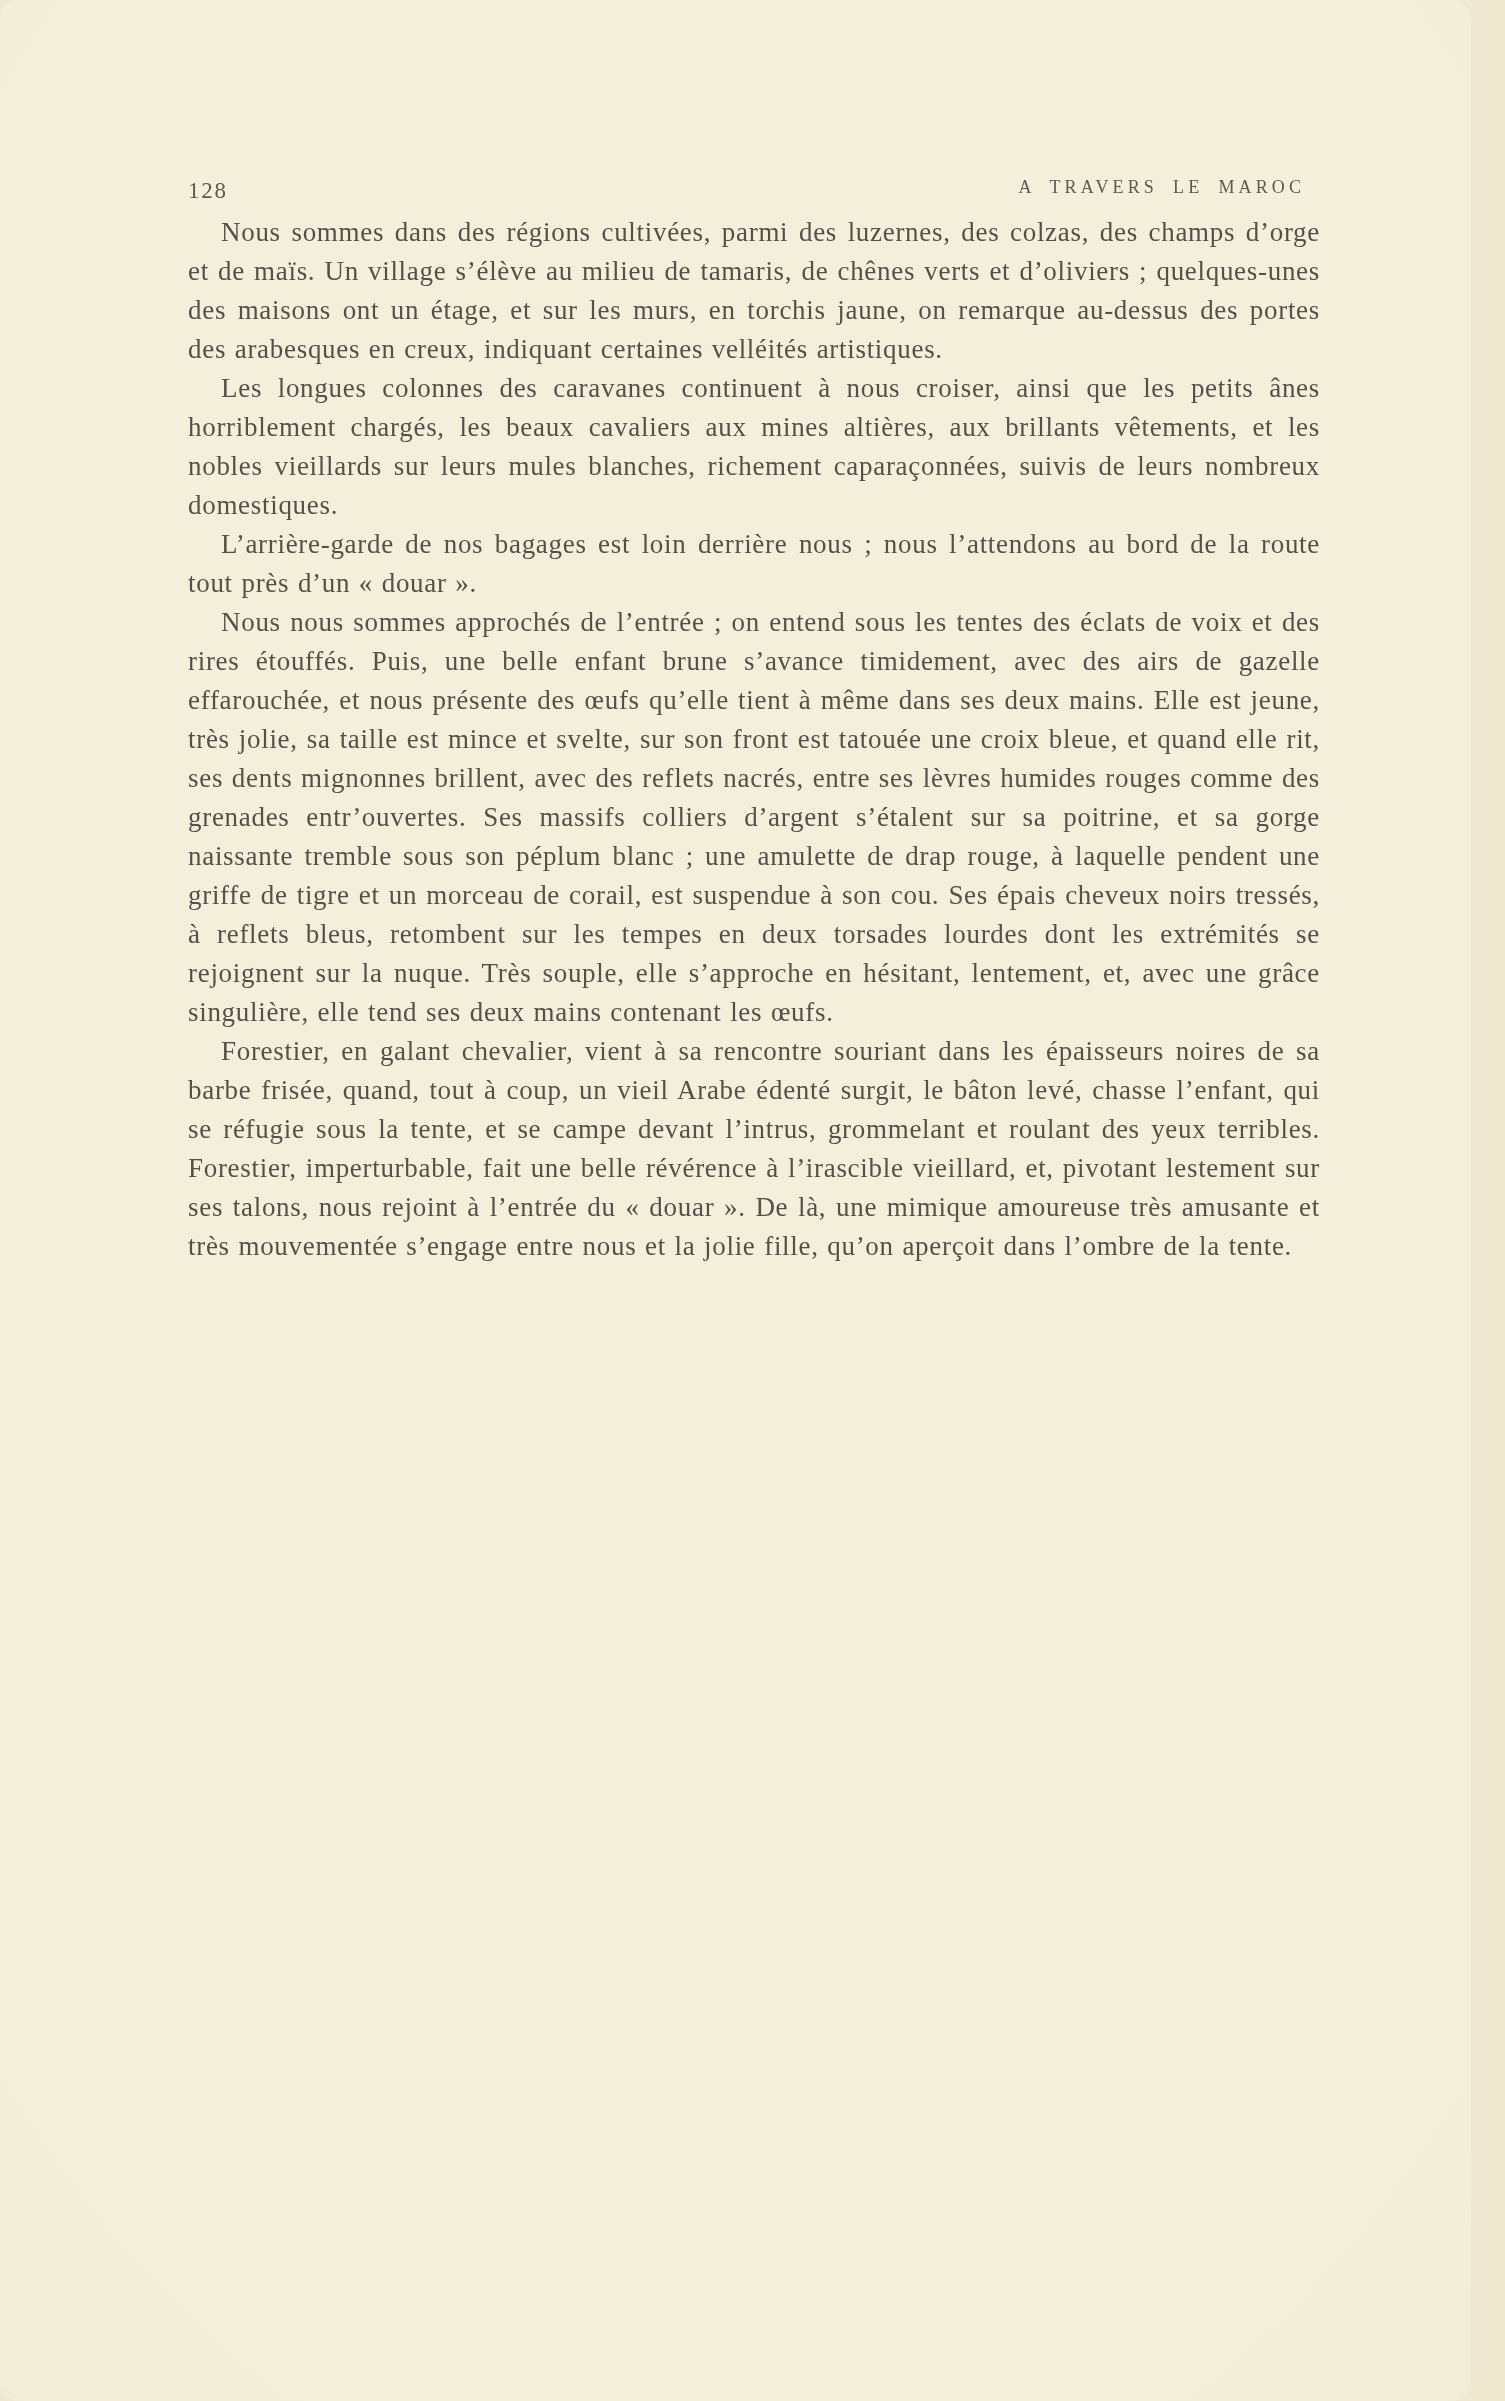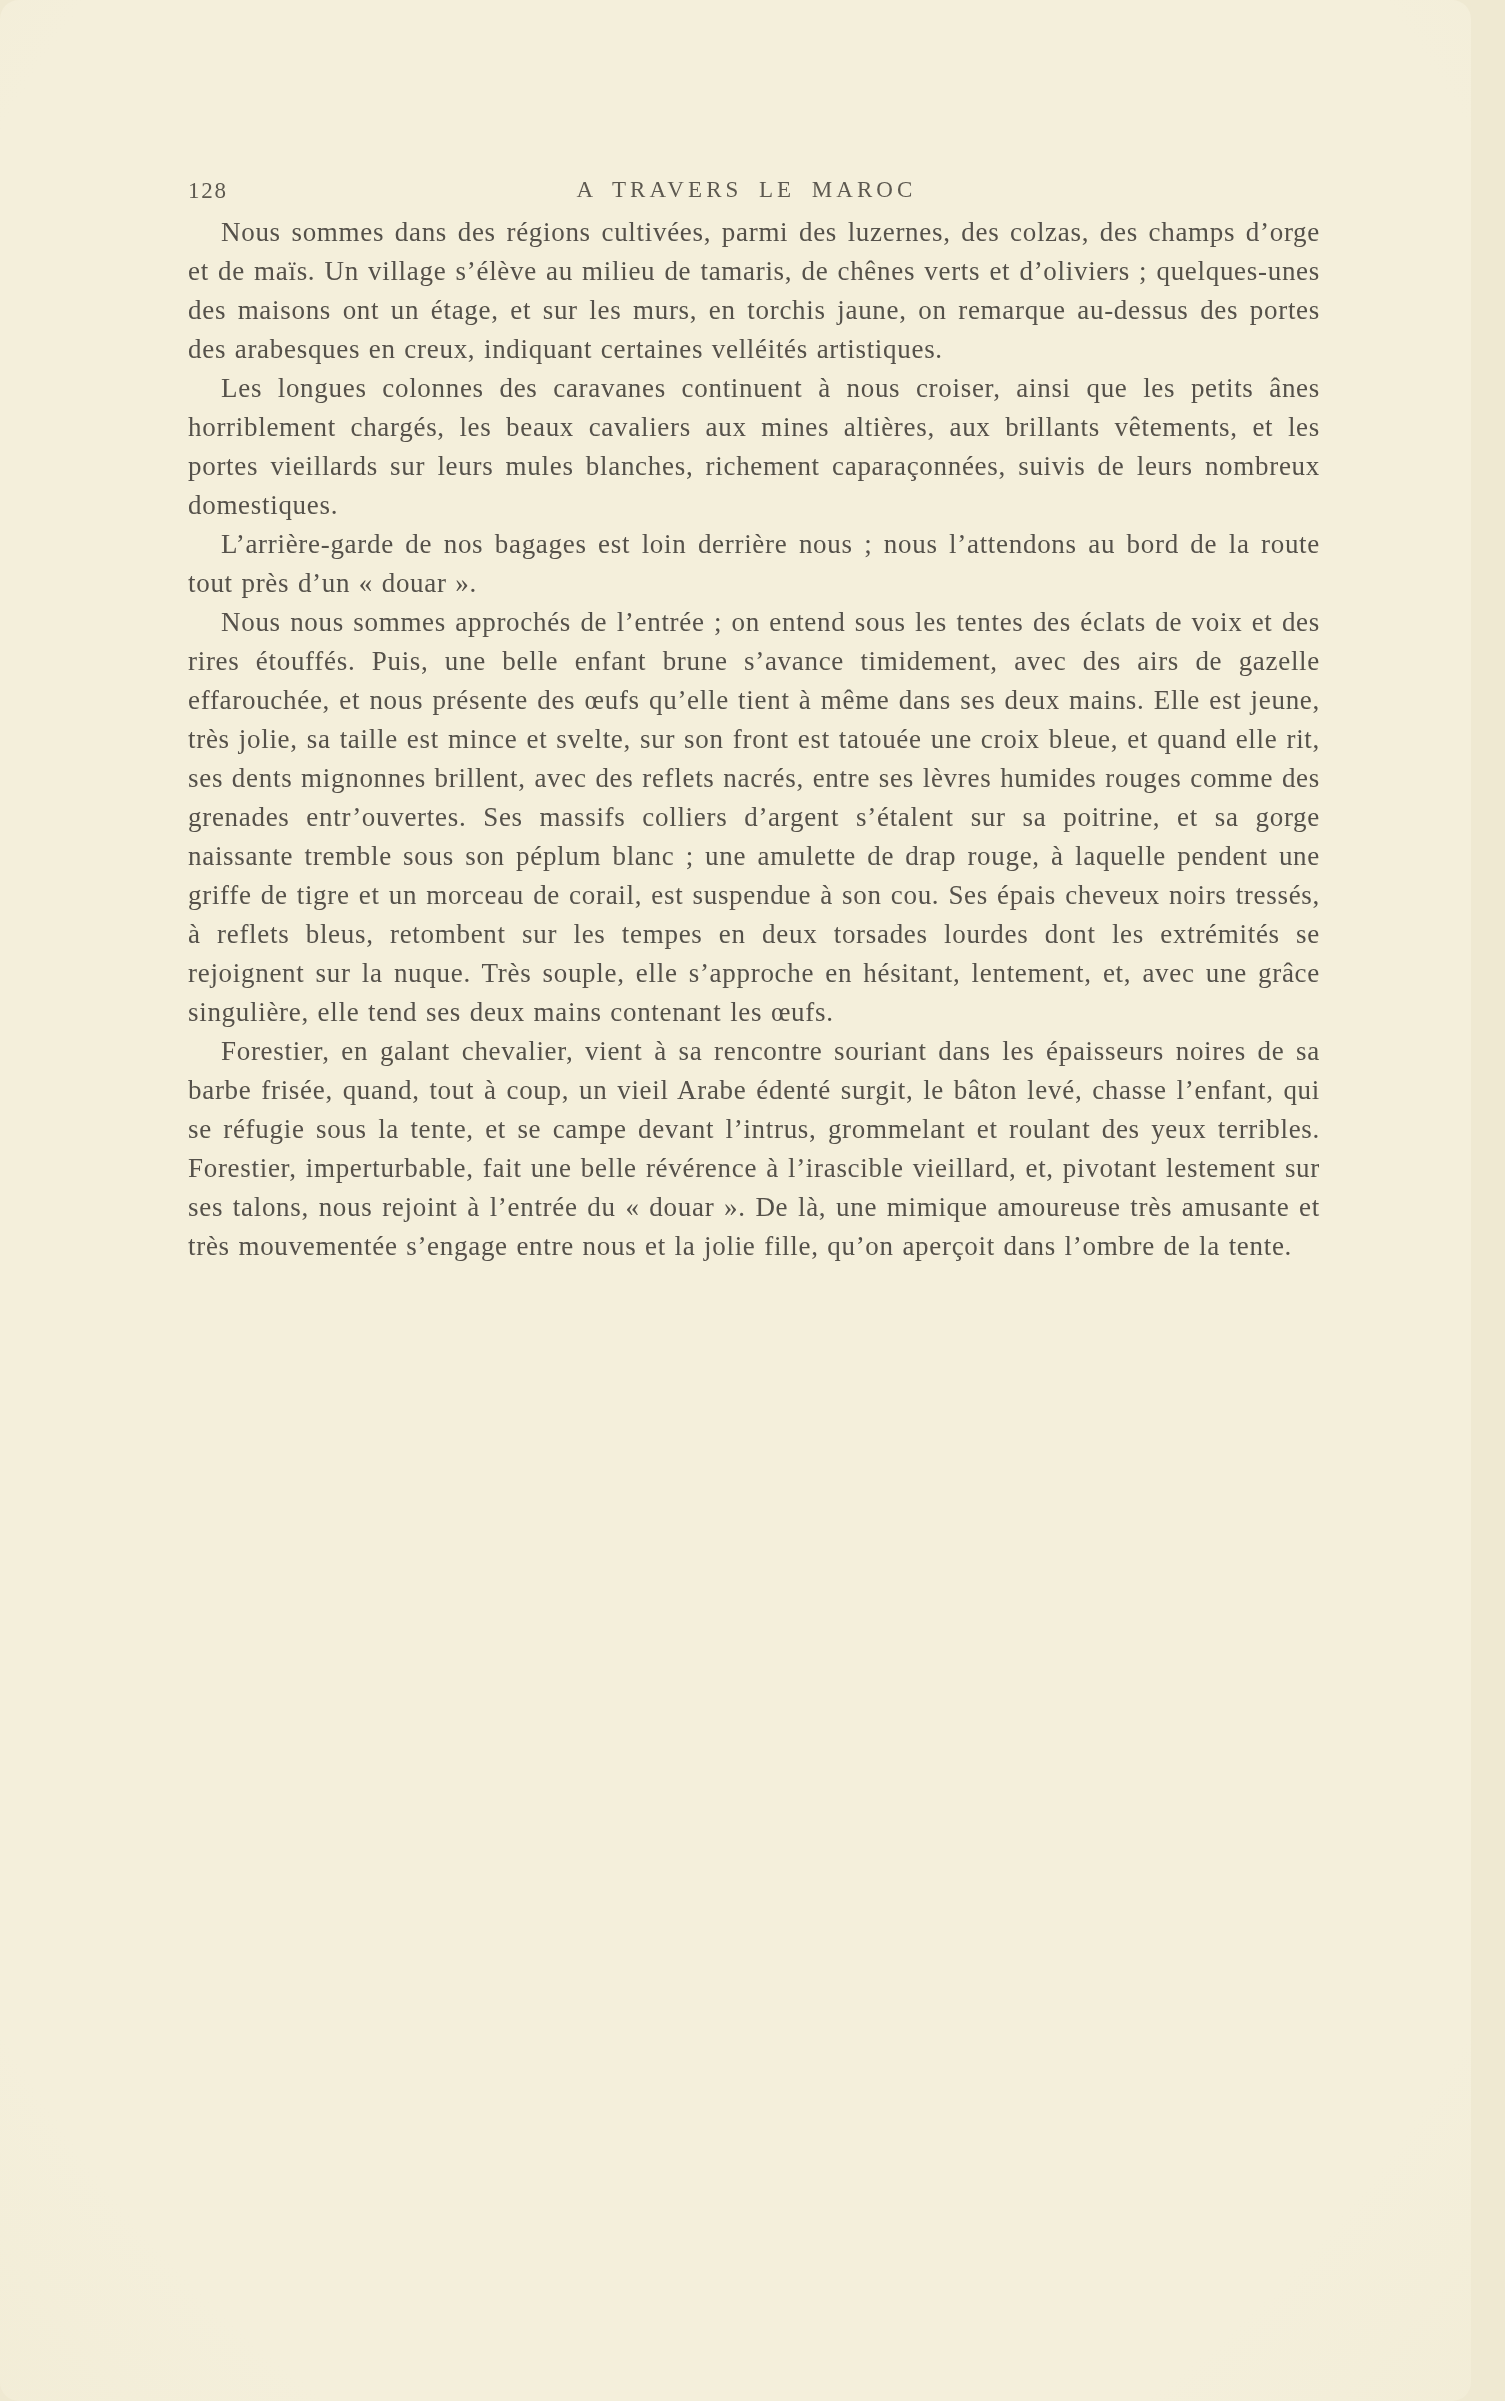--- a/index.html
+++ b/index.html
@@ -33,22 +33,22 @@
     left: 0;
     top: 3.3px;
     font-size: 23px;
     letter-spacing: 1.7px;
   }
   .running-title {
     position: absolute;
     left: 0;
     right: 15px;
     top: 1.7px;
-    text-align: center;
-    font-size: 23px;
+    text-align: right;
+    font-size: 18px;
     letter-spacing: 4.1px;
     word-spacing: 6.6px;
   }
   .text-block {
     position: absolute;
     top: 213px;
     left: 188px;
     width: 1132px;
     color: #55514a;
     font-size: 27px;
@@ -71,20 +71,20 @@
 
 <div class="scan-page">
 
   <div class="page-header">
     <span class="page-number">128</span>
     <span class="running-title">A TRAVERS LE MAROC</span>
   </div>
 
   <div class="text-block">
     <p>Nous sommes dans des régions cultivées, parmi des luzernes, des colzas, des champs d’orge et de maïs. Un village s’élève au milieu de tamaris, de chênes verts et d’oliviers ; quelques-unes des maisons ont un étage, et sur les murs, en torchis jaune, on remarque au-dessus des portes des arabesques en creux, indiquant certaines velléités artistiques.</p>
-    <p>Les longues colonnes des caravanes continuent à nous croiser, ainsi que les petits ânes horriblement chargés, les beaux cavaliers aux mines altières, aux brillants vêtements, et les portes vieillards sur leurs mules blanches, richement caparaçonnées, suivis de leurs nombreux domestiques.</p>
+    <p>Les longues colonnes des caravanes continuent à nous croiser, ainsi que les petits ânes horriblement chargés, les beaux cavaliers aux mines altières, aux brillants vêtements, et les nobles vieillards sur leurs mules blanches, richement caparaçonnées, suivis de leurs nombreux domestiques.</p>
     <p>L’arrière-garde de nos bagages est loin derrière nous ; nous l’attendons au bord de la route tout près d’un « douar ».</p>
     <p>Nous nous sommes approchés de l’entrée ; on entend sous les tentes des éclats de voix et des rires étouffés. Puis, une belle enfant brune s’avance timidement, avec des airs de gazelle effarouchée, et nous présente des œufs qu’elle tient à même dans ses deux mains. Elle est jeune, très jolie, sa taille est mince et svelte, sur son front est tatouée une croix bleue, et quand elle rit, ses dents mignonnes brillent, avec des reflets nacrés, entre ses lèvres humides rouges comme des grenades entr’ouvertes. Ses massifs colliers d’argent s’étalent sur sa poitrine, et sa gorge naissante tremble sous son péplum blanc ; une amulette de drap rouge, à laquelle pendent une griffe de tigre et un morceau de corail, est suspendue à son cou. Ses épais cheveux noirs tressés, à reflets bleus, retombent sur les tempes en deux torsades lourdes dont les extrémités se rejoignent sur la nuque. Très souple, elle s’approche en hésitant, lentement, et, avec une grâce singulière, elle tend ses deux mains contenant les œufs.</p>
     <p>Forestier, en galant chevalier, vient à sa rencontre souriant dans les épaisseurs noires de sa barbe frisée, quand, tout à coup, un vieil Arabe édenté surgit, le bâton levé, chasse l’enfant, qui se réfugie sous la tente, et se campe devant l’intrus, grommelant et roulant des yeux terribles. Forestier, imperturbable, fait une belle révérence à l’irascible vieillard, et, pivotant lestement sur ses talons, nous rejoint à l’entrée du « douar ». De là, une mimique amoureuse très amusante et très mouvementée s’engage entre nous et la jolie fille, qu’on aperçoit dans l’ombre de la tente.</p>
   </div>
 
 </div>
 
 
 </body></html>

